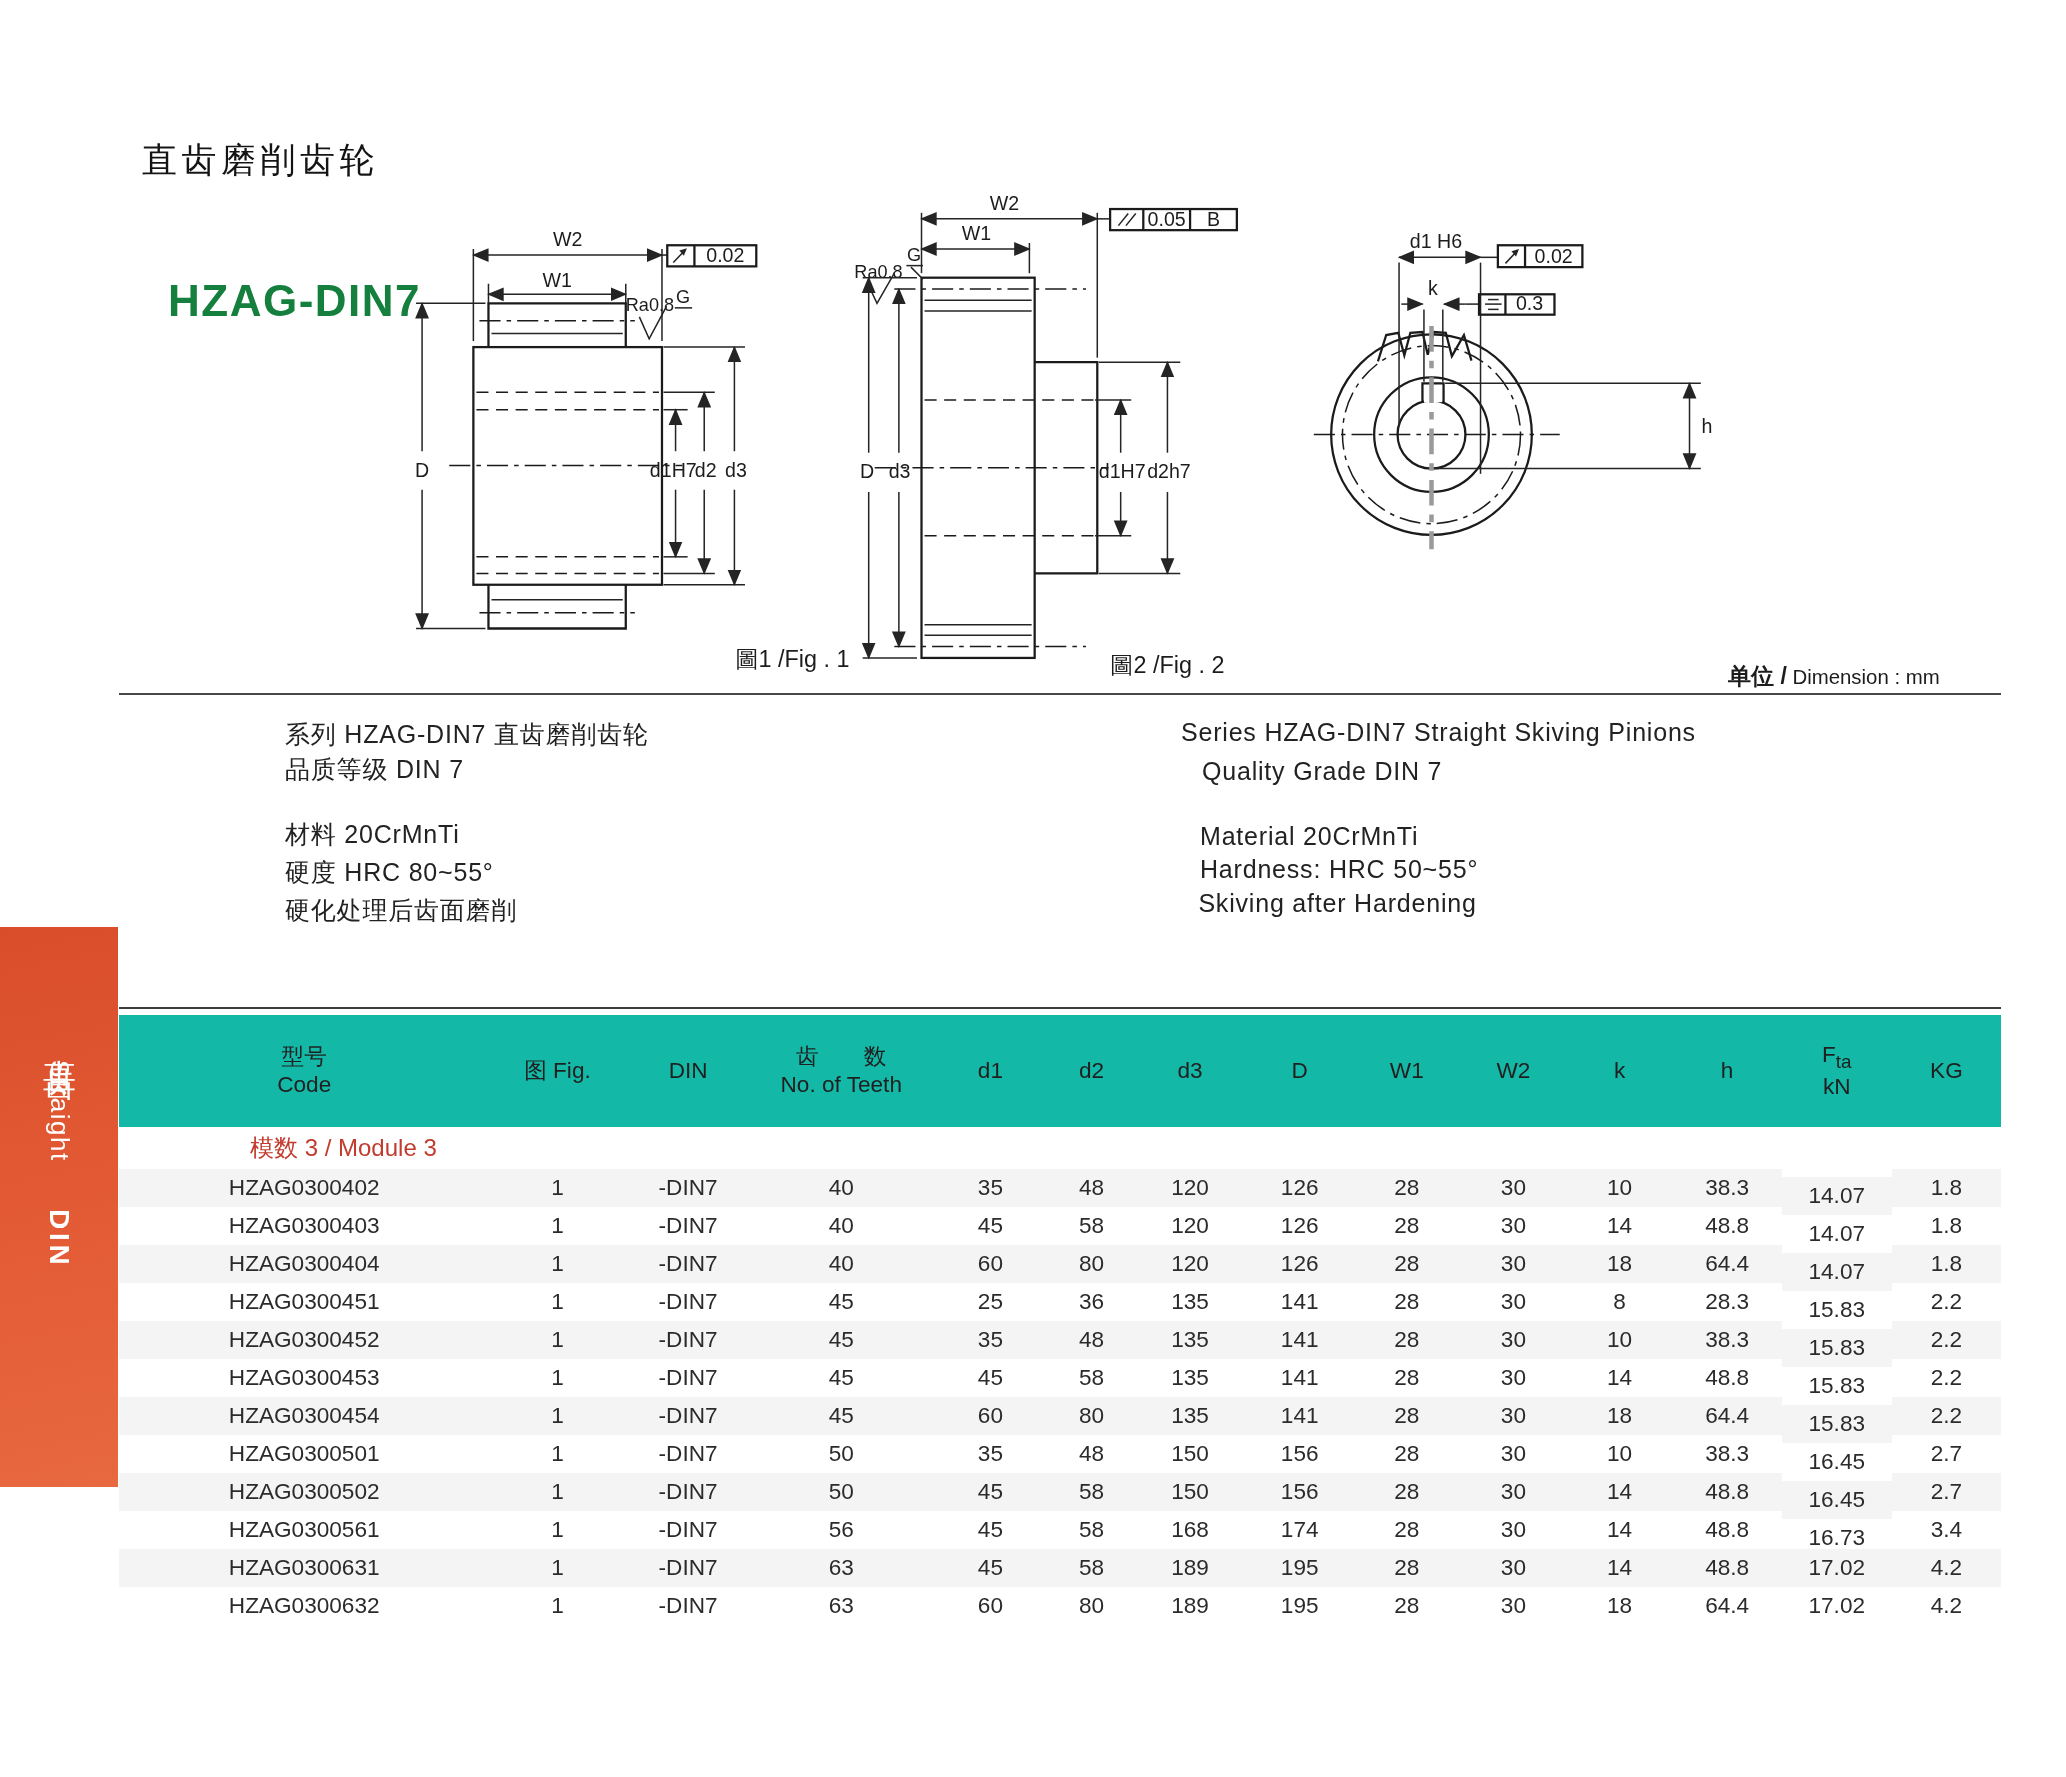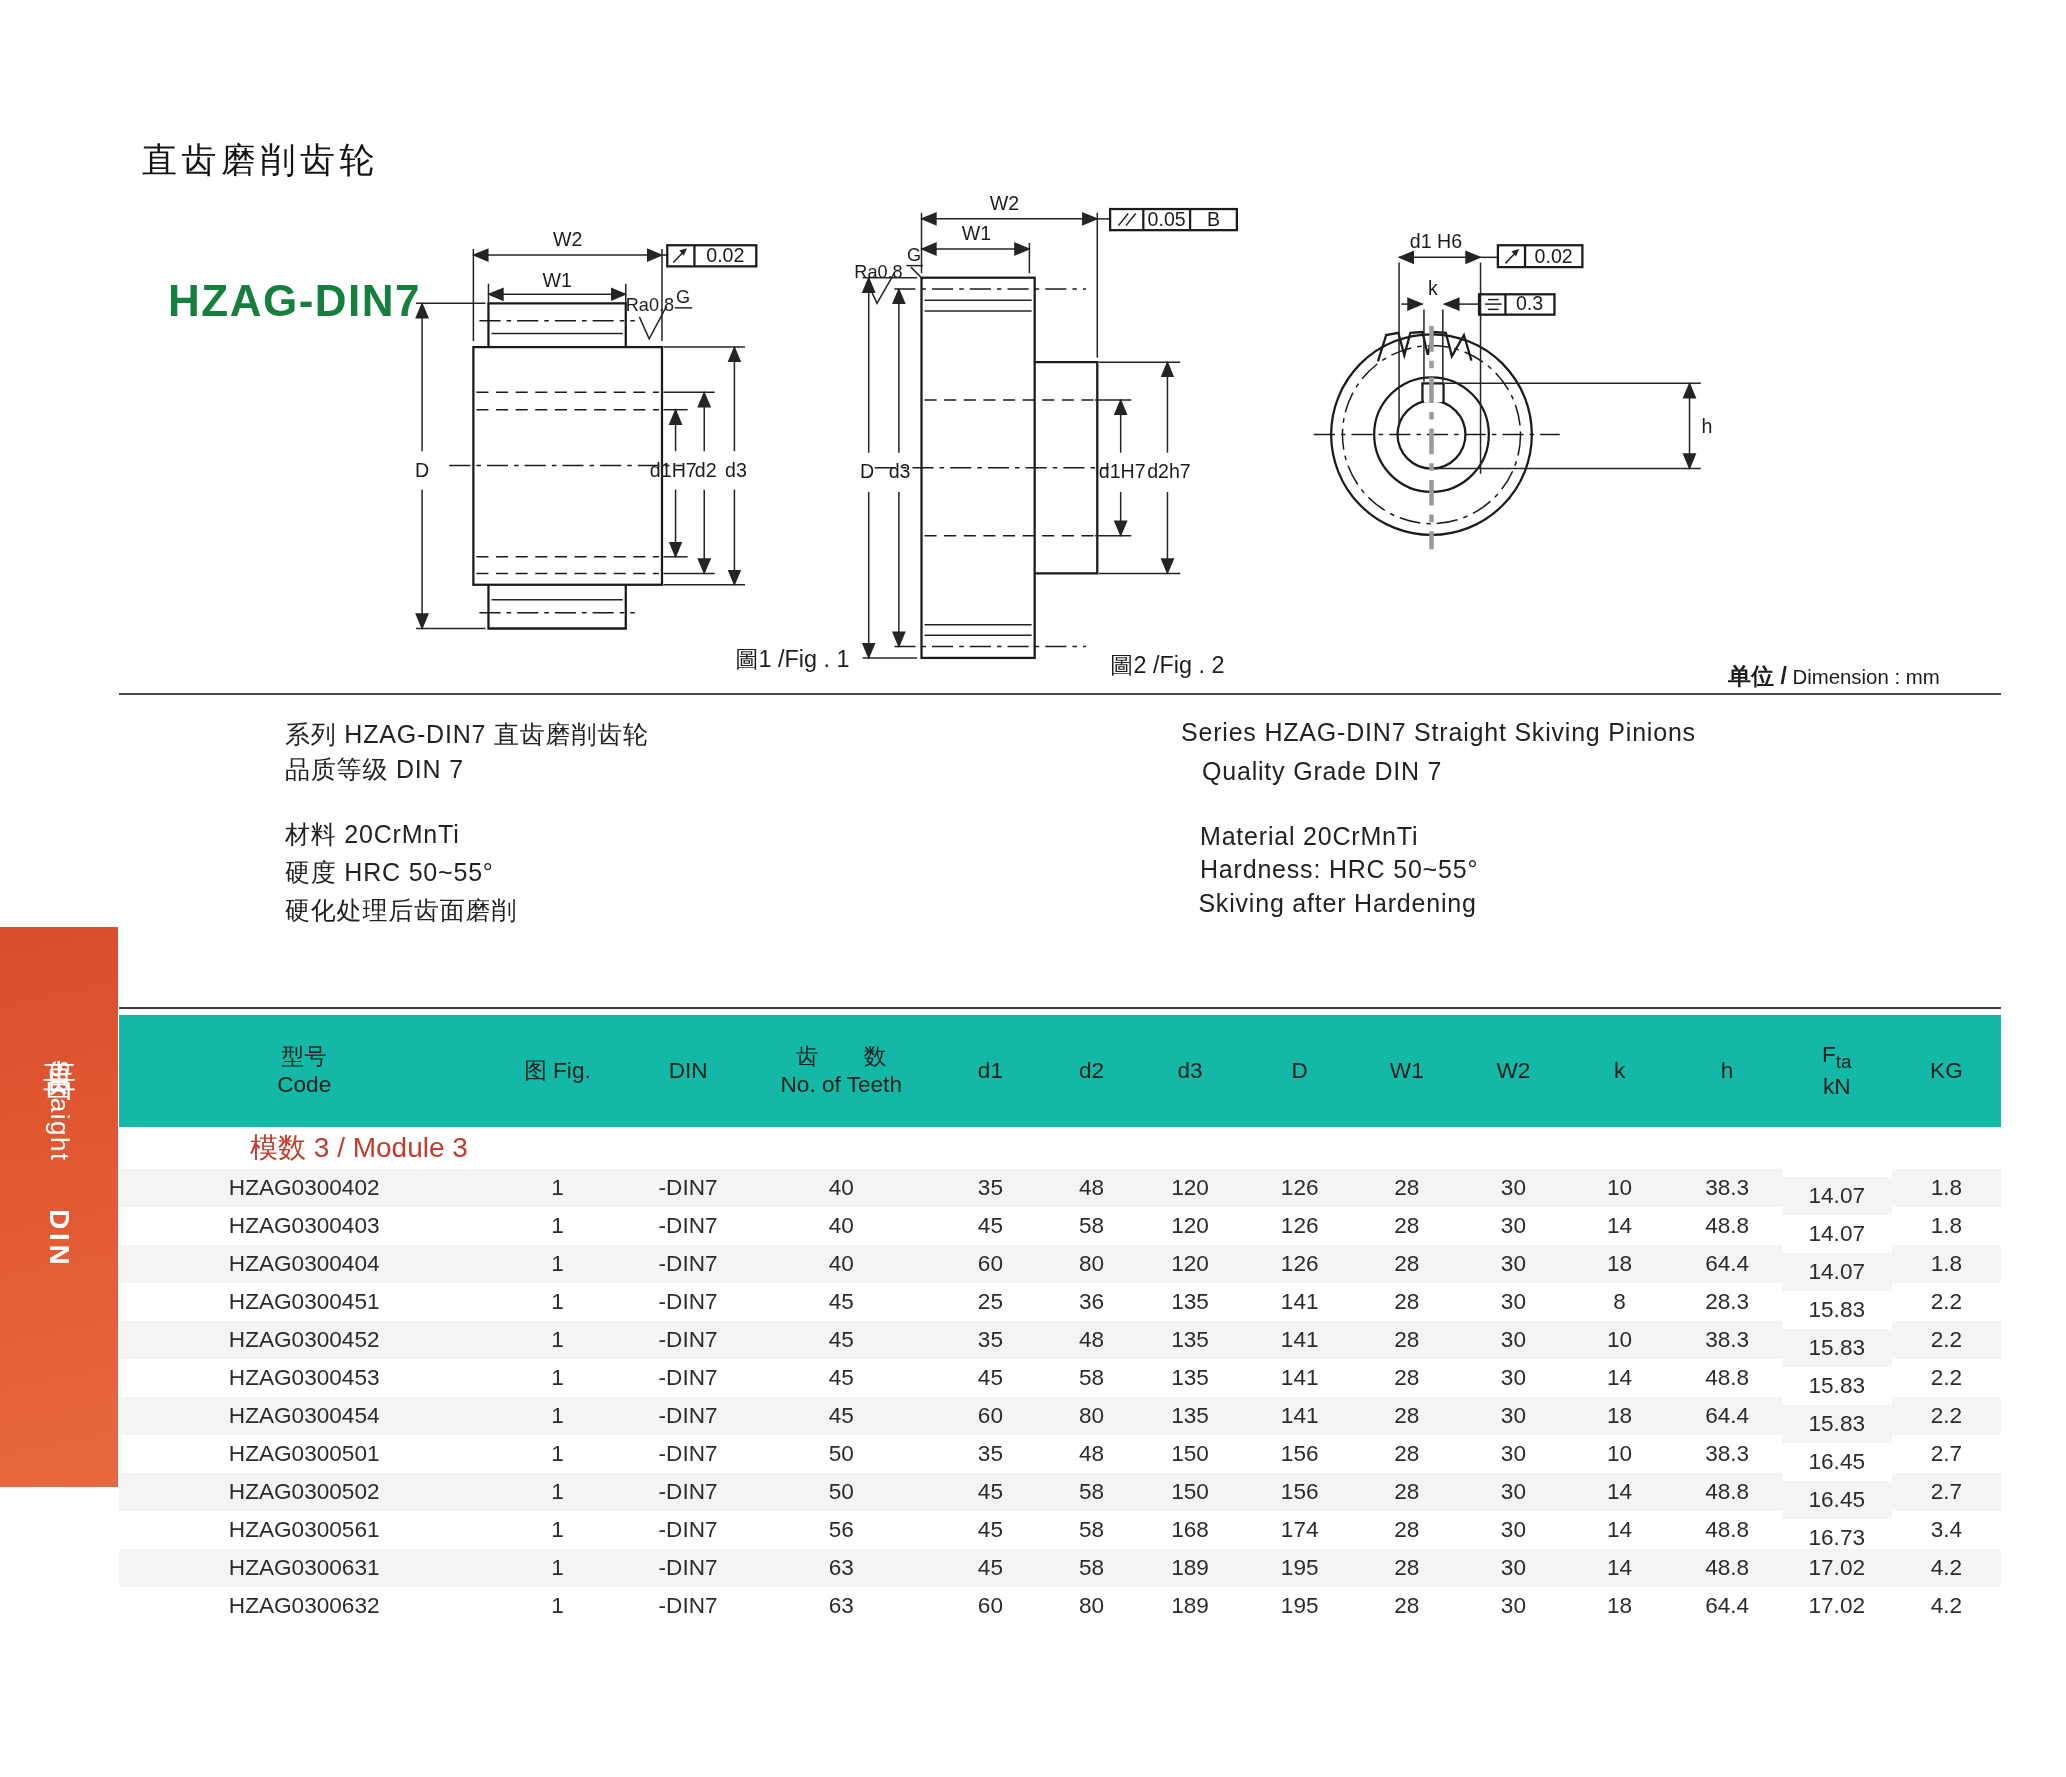--- a/index.html
+++ b/index.html
@@ -57,21 +57,21 @@
   .lbl{font-size:26px;}
   .lbl-s{font-size:24px;}
   .cap{font-size:31px;}
 
   
   .gear-table{position:absolute;left:119px;top:1015px;width:1882px;border-collapse:collapse;}
   .gear-table th,.gear-table td{padding:0;font-weight:normal;}
   .gear-table thead tr{background:#14b8a6;height:112px;}
   .gear-table thead th{font-size:22.6px;color:#1f1f1f;text-align:center;vertical-align:middle;line-height:1.25;}
   .hdr-sub{font-size:22.6px;}
-  .module-row td{height:42px;text-align:left;padding-left:131px;font-size:28px;color:#c23b2c;}
+  .module-row td{height:42px;text-align:left;padding-left:131px;font-size:24px;color:#c23b2c;}
   .data-body td{text-align:center;font-size:22.6px;height:38px;color:#2b2b2b;white-space:nowrap;}
   .data-body tr:nth-child(odd){background:#f4f4f4;}
   .fta-low{position:relative;top:7.5px;}
 </style>
 </head>
 <body>
 
 <div class="page">
 
   <div class="page-title">直齿磨削齿轮</div>
@@ -254,21 +254,21 @@
 
   <div class="dim-note">
     <span class="zh">单位 /</span><span> Dimension : mm</span>
   </div>
   <div class="rule rule-mid"></div>
 
   <div class="info-zh">
     <div class="iline">系列 HZAG-DIN7  直齿磨削齿轮</div>
     <div class="iline">品质等级 DIN 7</div>
     <div class="iline">材料 20CrMnTi</div>
-    <div class="iline">硬度 HRC 50~55°</div>
+    <div class="iline">硬度 HRC 80~55°</div>
     <div class="iline">硬化处理后齿面磨削</div>
   </div>
   <div class="info-en">
     <div class="iline">Series HZAG-DIN7 Straight Skiving Pinions</div>
     <div class="iline">Quality Grade DIN 7</div>
     <div class="iline">Material 20CrMnTi</div>
     <div class="iline">Hardness: HRC 50~55°</div>
     <div class="iline">Skiving after Hardening</div>
   </div>
 

